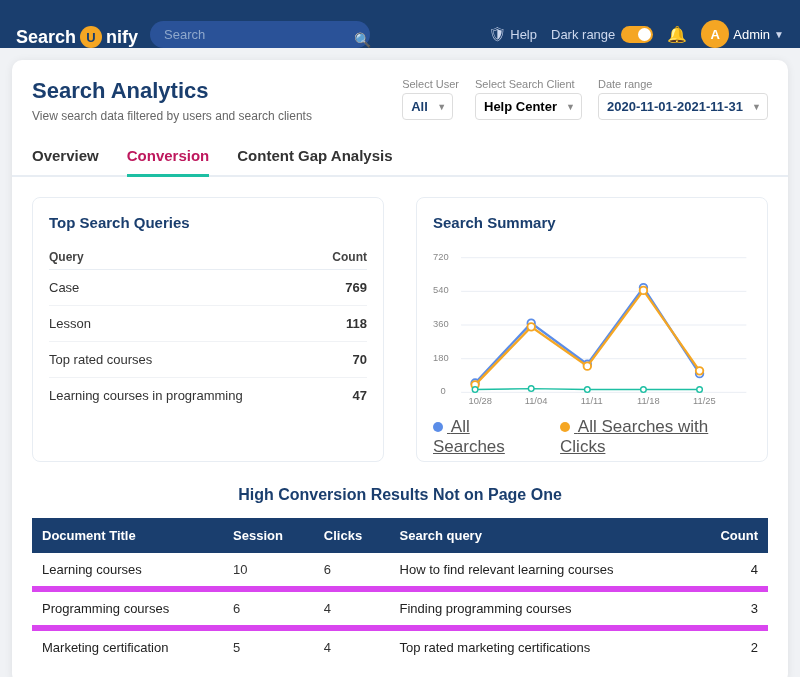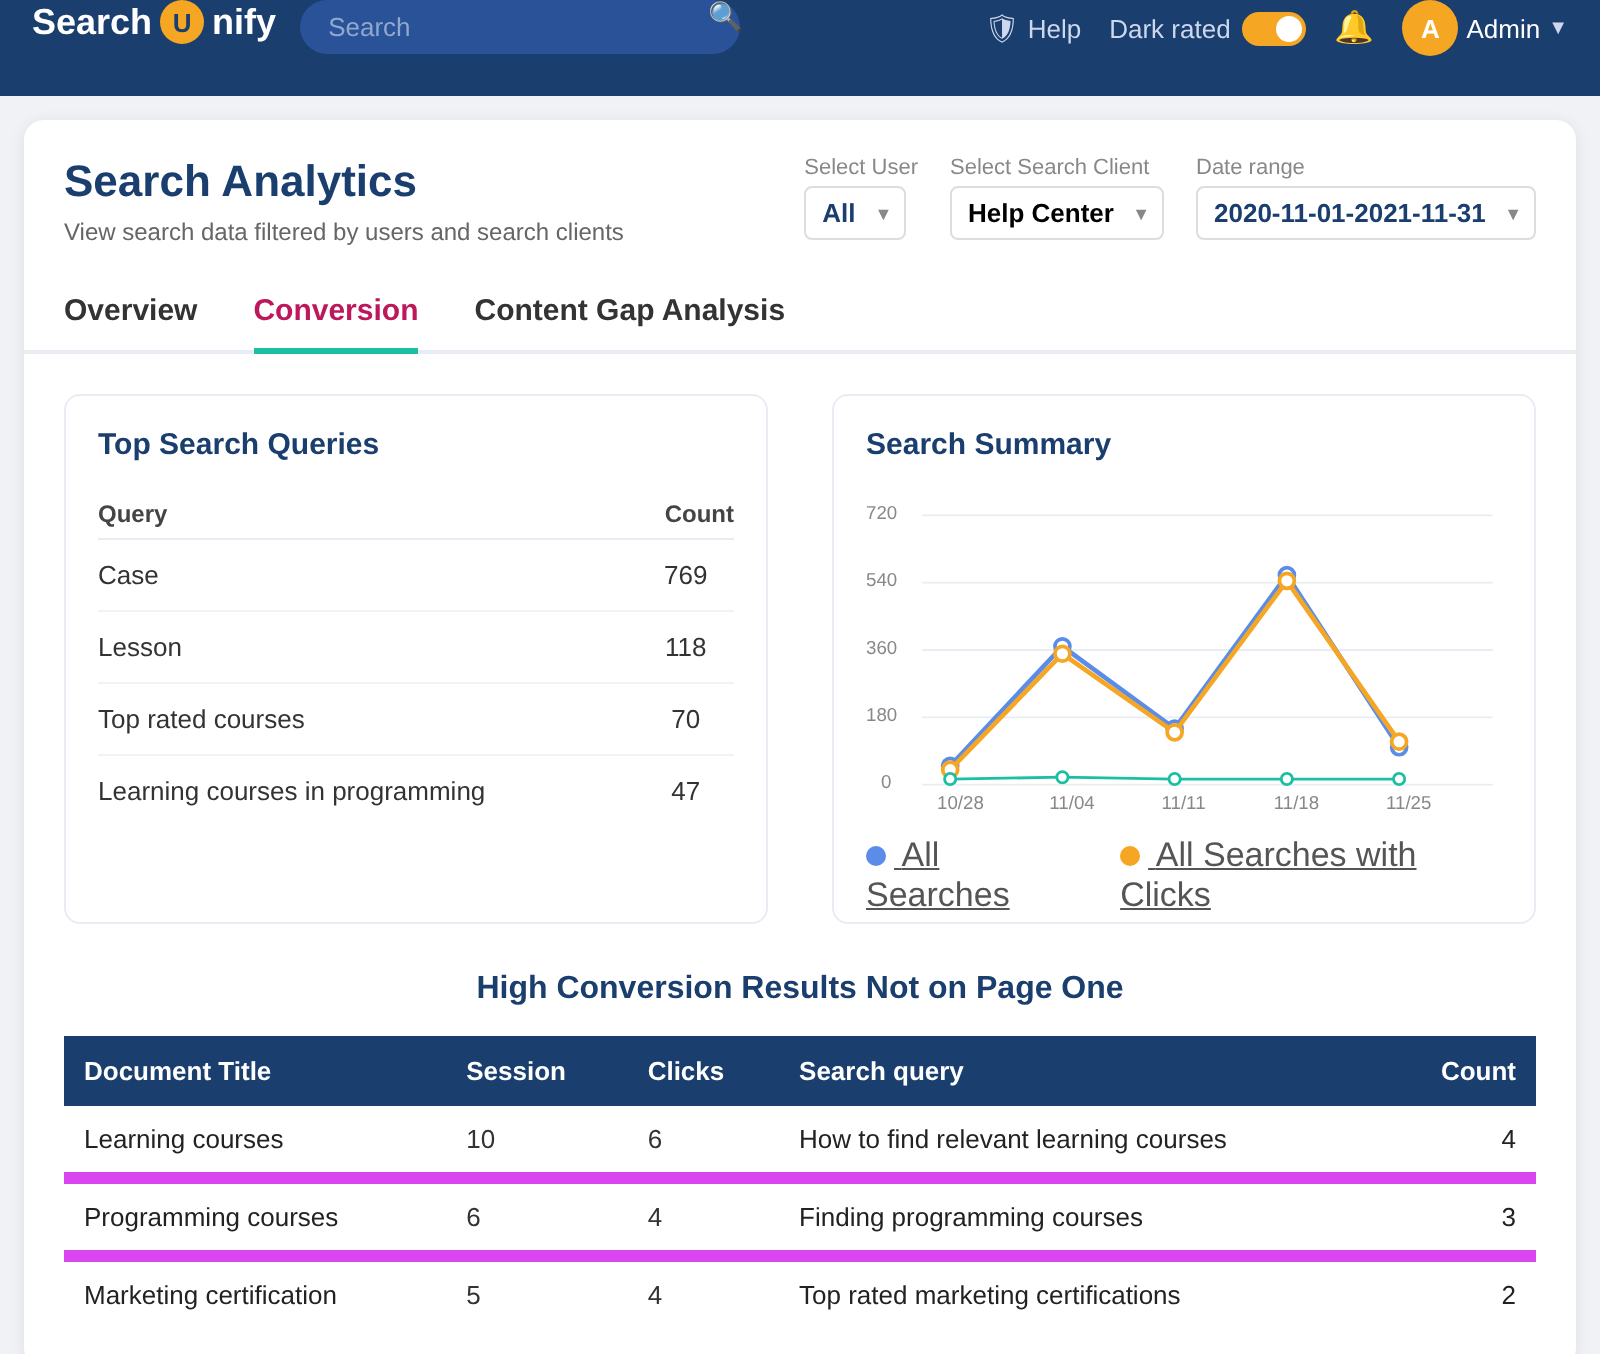--- a/index.html
+++ b/index.html
@@ -2,21 +2,21 @@
 <html><head>
   <meta charset="utf-8">
   <style>
     * { box-sizing: border-box; margin: 0; padding: 0; }
     body { font-family: 'Segoe UI', Arial, sans-serif; background: #f0f2f5; width: 800px; min-height: 677px; }
 
     
     .topnav {
       background: #1a3e6e;
       display: flex;
-      align-items: flex-start;
+      align-items: flex-end;
       padding: 0 16px;
       height: 48px;
       gap: 12px;
     }
     .logo {
       display: flex; align-items: center; gap: 4px; color: white; font-size: 18px; font-weight: 700; flex-shrink: 0;
     }
     .logo-circle {
       width: 22px; height: 22px; background: #f5a623; border-radius: 50%; display: inline-flex; align-items: center; justify-content: center;
       color: #1a3e6e; font-weight: 900; font-size: 13px;
@@ -66,21 +66,21 @@
     
     .card { border: 1px solid #e8edf3; border-radius: 8px; padding: 16px; }
     .card h3 { font-size: 15px; font-weight: 700; color: #1a3e6e; margin-bottom: 14px; }
 
     
     .query-table { width: 100%; border-collapse: collapse; }
     .query-table thead tr th { font-size: 12px; font-weight: 600; color: #444; padding: 5px 0; border-bottom: 1px solid #e8edf3; text-align: left; }
     .query-table thead tr th:last-child { text-align: right; }
     .query-table tbody tr td { font-size: 13px; color: #333; padding: 10px 0; border-bottom: 1px solid #f0f2f5; }
     .query-table tbody tr:last-child td { border-bottom: none; }
-    .query-table tbody tr td:last-child { text-align: center; font-weight: 400; }
+    .query-table tbody tr td:last-child { text-align: right; font-weight: 700; }
 
     
     .chart-area { width: 100%; height: 200px; position: relative; }
     svg.chart { width: 100%; height: 160px; }
     .chart-legend { display: flex; gap: 18px; margin-top: 8px; font-size: 17px; color: #555; text-decoration: underline; }
     .legend-dot { width: 10px; height: 10px; border-radius: 50%; display: inline-block; margin-right: 4px; vertical-align: middle; }
 
     
     .section-title { text-align: center; font-size: 16px; font-weight: 700; color: #1a3e6e; margin-bottom: 14px; }
 
@@ -104,21 +104,21 @@
     Search<span class="logo-circle">U</span>nify
   </div>
   <input class="search-bar" type="text" placeholder="Search" style="">
   <span style="color:#8fa8cc;margin-left:-28px;font-size:14px;">🔍</span>
   <div class="nav-right">
     <div class="help-btn">
       <span style="font-size:14px;">🛡</span>
       <span>Help</span>
     </div>
     <div class="dark-mode">
-      <span>Dark rated</span>
+      <span>Dark range</span>
       <div class="toggle">
         <div class="toggle-dot"></div>
       </div>
     </div>
     <div class="bell">🔔</div>
     <div class="admin-label">
       <div class="avatar">A</div>
       <span style="color:white;font-size:13px;">Admin</span>
       <span style="color:#cdd8ee;font-size:10px;">▼</span>
     </div>

